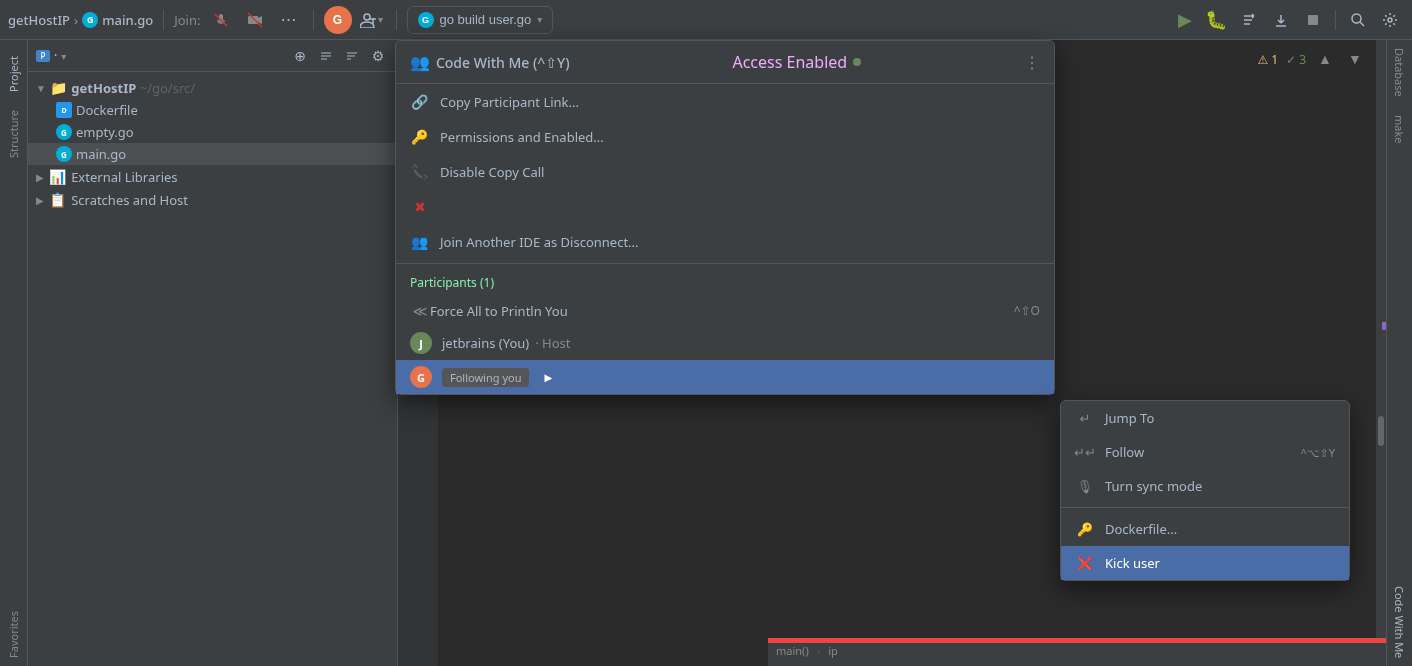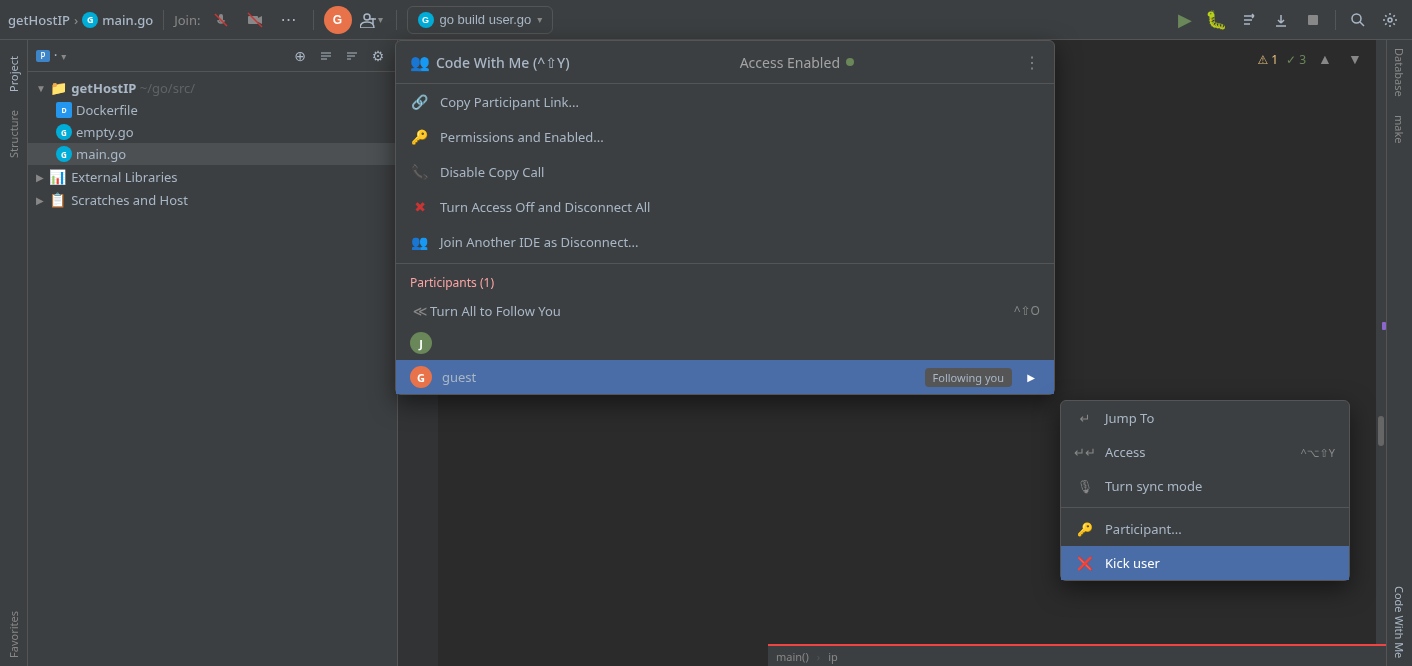--- a/index.html
+++ b/index.html
@@ -296,25 +296,24 @@
       gap: 3px;
       color: #6a8759;
     }
 
     
     .status-bar {
       position: absolute;
       bottom: 0;
       left: 370px;
       right: 0;
-      height: 22px;
+      height: 28px;
       background: #3c3f41;
-      border-top: 2px solid #ef4444;
-      display: flex;
-      align-items: center;
+      border-top: 5px solid #ef4444;
+      display: flex;
       padding: 0 8px;
       color: #888;
       font-size: 11px;
       gap: 8px;
     }
     .status-sep { color: #555; }
 
     
     .right-tabs {
       width: 26px;
@@ -356,22 +355,22 @@
     }
     .cwm-title {
       font-size: 14px;
       color: #a9b7c6;
       font-weight: 500;
       display: flex;
       align-items: center;
       gap: 6px;
     }
     .cwm-access {
-      font-size: 14px;
-      color: #a3a3a3;
+      font-size: 16px;
+      color: #f0abfc;
       display: flex;
       align-items: center;
       gap: 6px;
     }
     .access-dot {
       width: 8px;
       height: 8px;
       border-radius: 50%;
       background: #6a8759;
     }
@@ -403,21 +402,21 @@
 
     .cwm-divider {
       height: 1px;
       background: #555;
       margin: 4px 0;
     }
 
     .cwm-section-label {
       padding: 6px 14px 4px;
       font-size: 12px;
-      color: #fca5a5;
+      color: #86efac;
     }
 
     .cwm-participant-item {
       display: flex;
       align-items: center;
       gap: 10px;
       padding: 6px 14px;
       cursor: pointer;
       color: #a9b7c6;
       font-size: 13px;
@@ -756,79 +755,79 @@
     <span>Permissions and Enabled...</span>
   </div>
 
   <div class="cwm-menu-item">
     <span class="cwm-menu-icon">📞</span>
     <span>Disable Copy Call</span>
   </div>
 
   <div class="cwm-menu-item">
     <span class="cwm-menu-icon red">✖</span>
-    <span>Turn Access Off and Disconnect All</span>
   </div>
 
   <div class="cwm-menu-item">
     <span class="cwm-menu-icon blue">👥</span>
     <span>Join Another IDE as Disconnect...</span>
   </div>
 
   <div class="cwm-divider"></div>
 
   <div class="cwm-section-label">
     <span>Participants (1)</span>
   </div>
 
   <div class="cwm-force-follow">
     <span style="width:20px;text-align:center;font-size:14px;color:#888;">≪</span>
-    <span style="flex:1;">Turn All to Follow You</span>
+    <span style="flex:1;">Force All to Println You</span>
     <span class="shortcut">^⇧O</span>
   </div>
 
   <div class="cwm-participant-item">
     <div class="participant-avatar" style="background:#6a8759;">J</div>
+    <div class="participant-name">
+      <span>jetbrains (You)</span>
+      <span class="participant-role">· Host</span>
+    </div>
   </div>
 
   <div class="cwm-participant-item selected">
     <div class="participant-avatar" style="background:#e8734a;">G</div>
-    <div class="participant-name">
-      <span>guest</span>
-    </div>
     <span class="following-badge">Following you</span>
     <div class="play-small">▶</div>
   </div>
 </div>
 
 <div class="sub-context-menu">
 
   <div class="ctx-item">
     <span class="ctx-icon">↵</span>
     <span>Jump To</span>
     <span class="ctx-shortcut"></span>
   </div>
 
   <div class="ctx-item">
     <span class="ctx-icon">↵↵</span>
-    <span>Access</span>
+    <span>Follow</span>
     <span class="ctx-shortcut">^⌥⇧Y</span>
   </div>
 
   <div class="ctx-item">
     <span class="ctx-icon">🎙</span>
     <span>Turn sync mode</span>
     <span class="ctx-shortcut"></span>
   </div>
 
   <div class="ctx-divider"></div>
 
   <div class="ctx-item">
     <span class="ctx-icon">🔑</span>
-    <span>Participant...</span>
+    <span>Dockerfile...</span>
     <span class="ctx-shortcut"></span>
   </div>
 
   <div class="ctx-item selected kick">
     <span class="ctx-icon" style="color:#cc3333;">❌</span>
     <span>Kick user</span>
     <span class="ctx-shortcut"></span>
   </div>
 </div>
 

